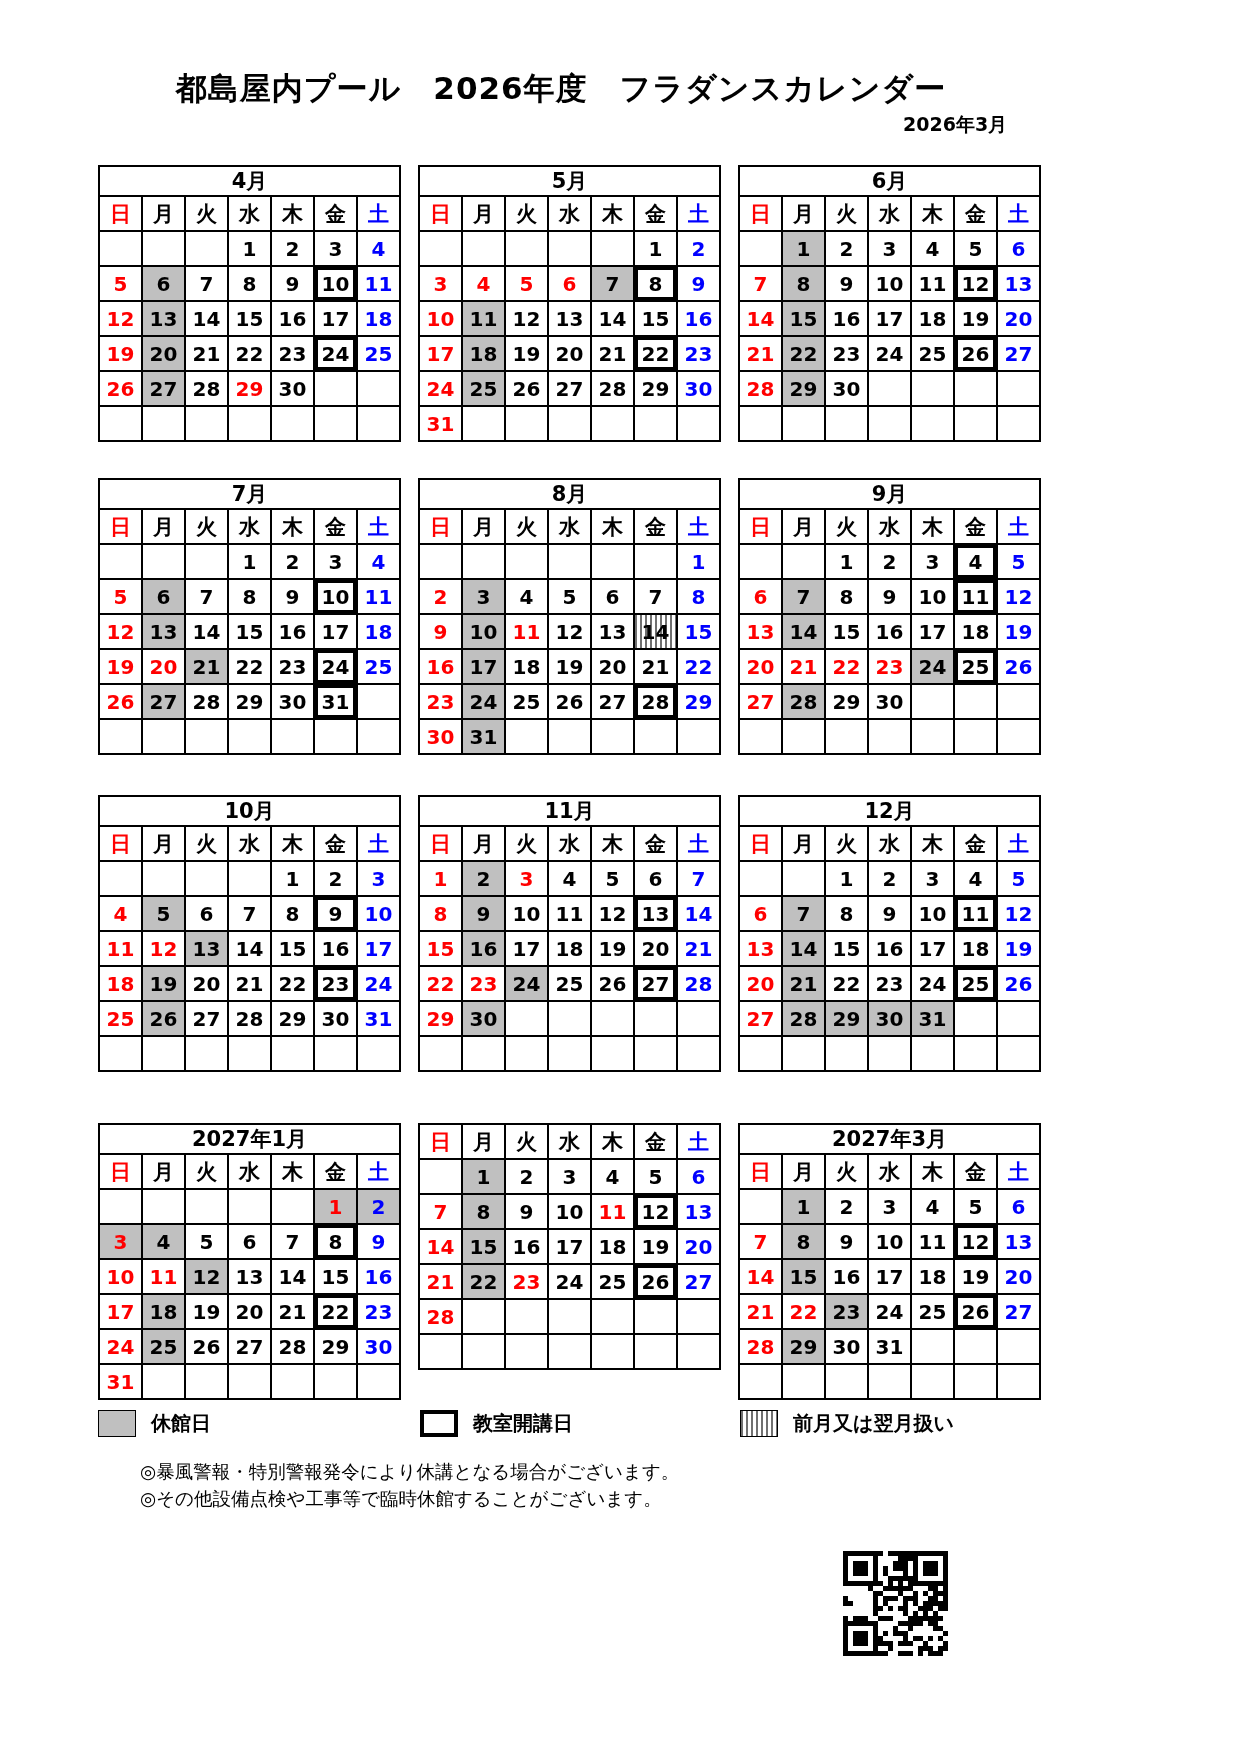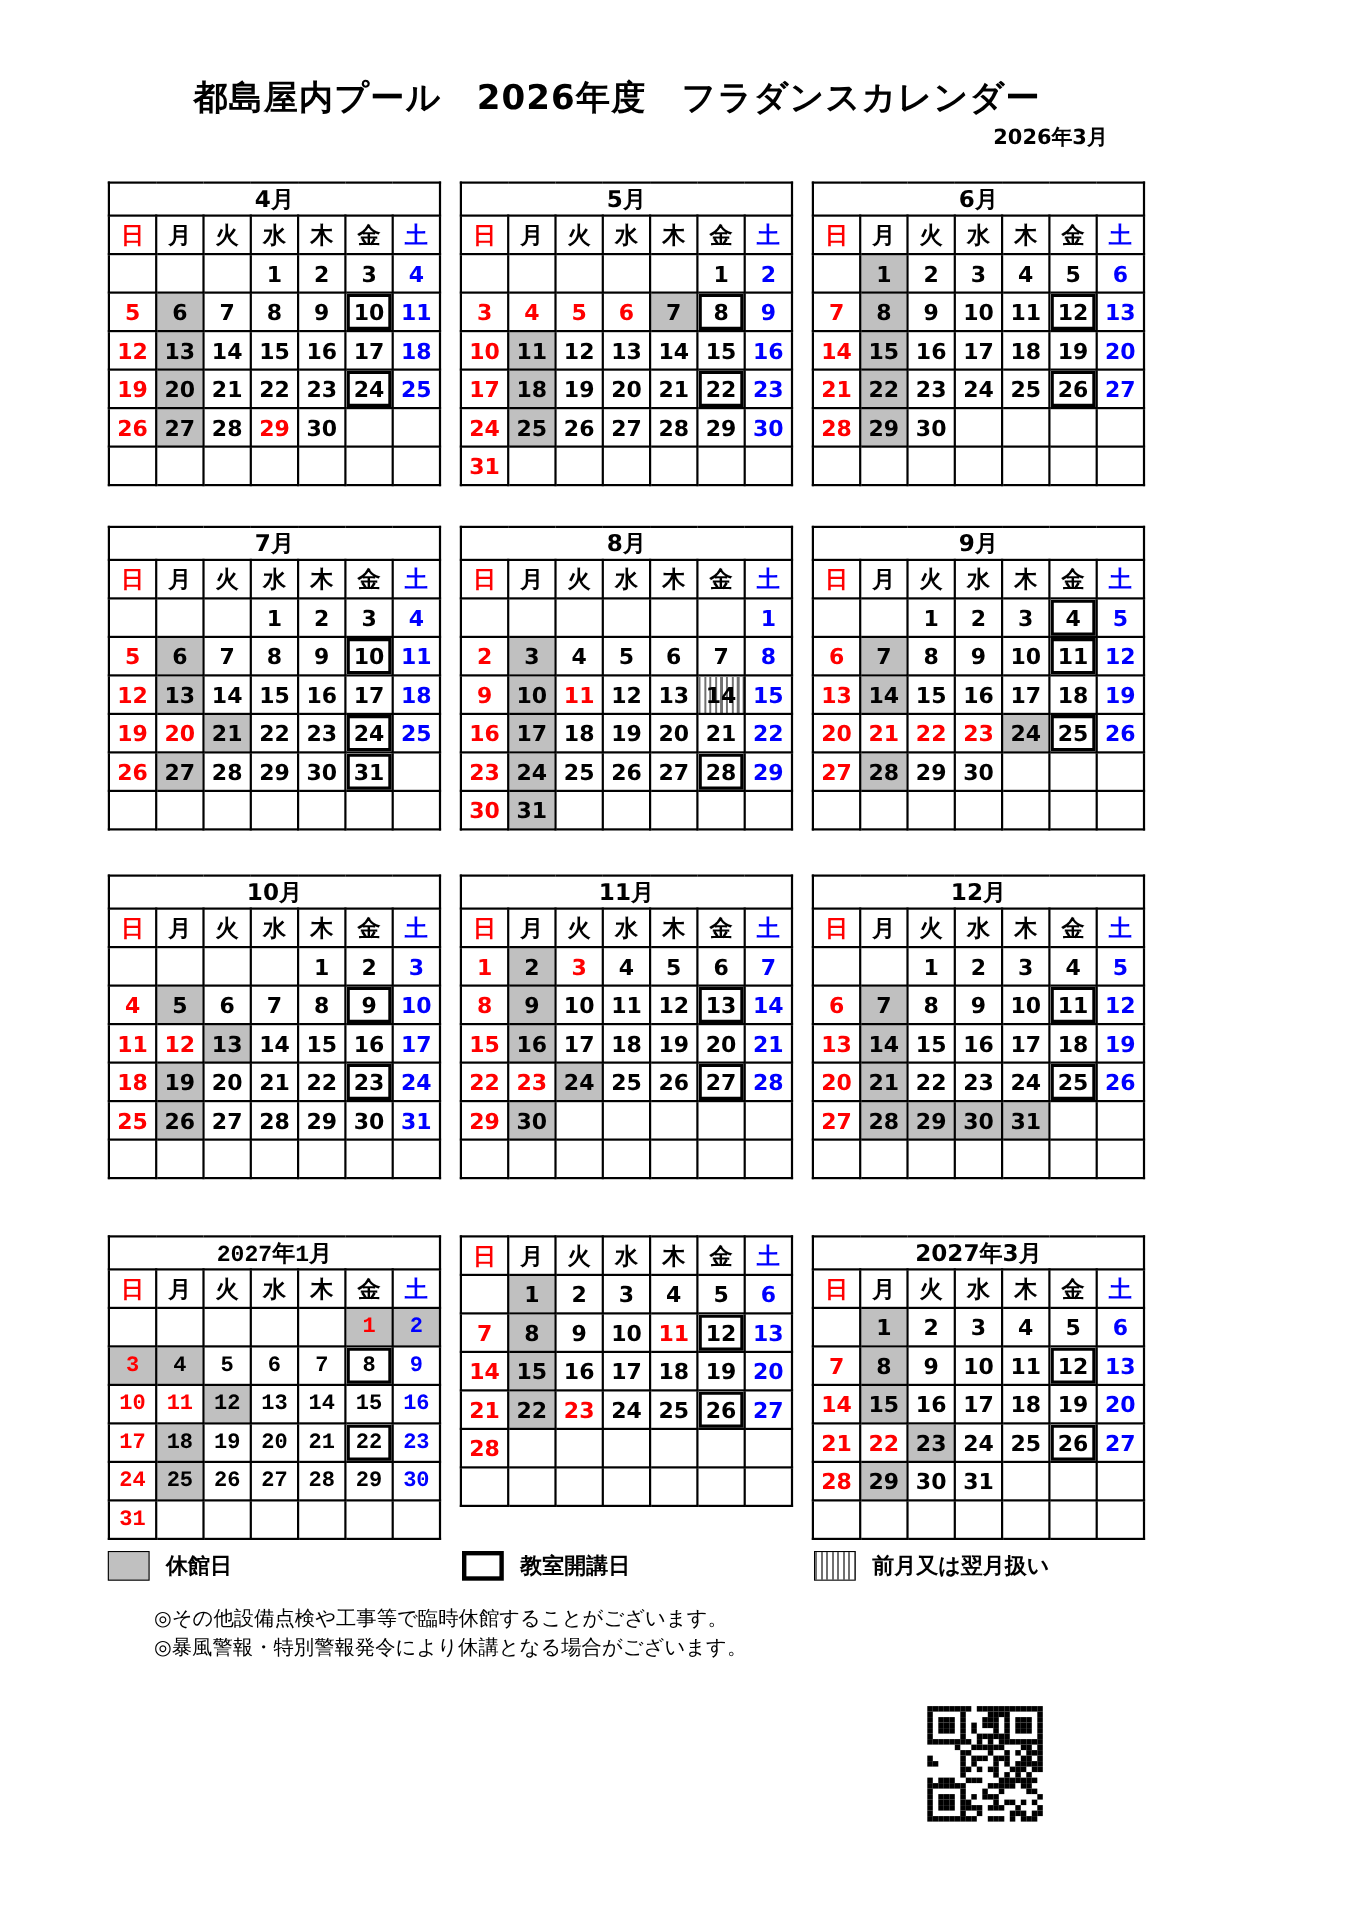--- a/index.html
+++ b/index.html
@@ -662,21 +662,21 @@
           <td class="day-cell"></td>
           <td class="day-cell"></td>
           <td class="day-cell"></td>
           <td class="day-cell"></td>
           <td class="day-cell"></td>
           <td class="day-cell"></td>
           <td class="day-cell"></td>
         </tr>
       </tbody>
     </table>
-    <table class="cal" style="left: 98px; top: 1123px; font-family: Liberation Mono, monospace;">
+    <table class="cal" style="left: 98px; top: 1123px;">
       <tbody>
         <tr>
           <td colspan="7" class="title-cell">2027年1月</td>
         </tr>
         <tr>
           <td class="hdr-cell red">日</td>
           <td class="hdr-cell">月</td>
           <td class="hdr-cell">火</td>
           <td class="hdr-cell">水</td>
           <td class="hdr-cell">木</td>
@@ -885,22 +885,22 @@
 <div class="legend-item" style="left:420px;">
   <span class="legend-swatch sw-class"></span>
   <span>教室開講日</span>
 </div>
 <div class="legend-item" style="left:740px;">
   <span class="legend-swatch sw-hatch"></span>
   <span>前月又は翌月扱い</span>
 </div>
 
 <div class="notes">
+  <div>◎暴風警報・特別警報発令により休講となる場合がございます。</div>
   <div>◎その他設備点検や工事等で臨時休館することがございます。</div>
-  <div>◎暴風警報・特別警報発令により休講となる場合がございます。</div>
 </div>
 
 <div class="qr" id="qr">
     <div style="left:0px;top:0px"></div>
     <div style="left:5px;top:0px"></div>
     <div style="left:10px;top:0px"></div>
     <div style="left:15px;top:0px"></div>
     <div style="left:20px;top:0px"></div>
     <div style="left:25px;top:0px"></div>
     <div style="left:30px;top:0px"></div>

